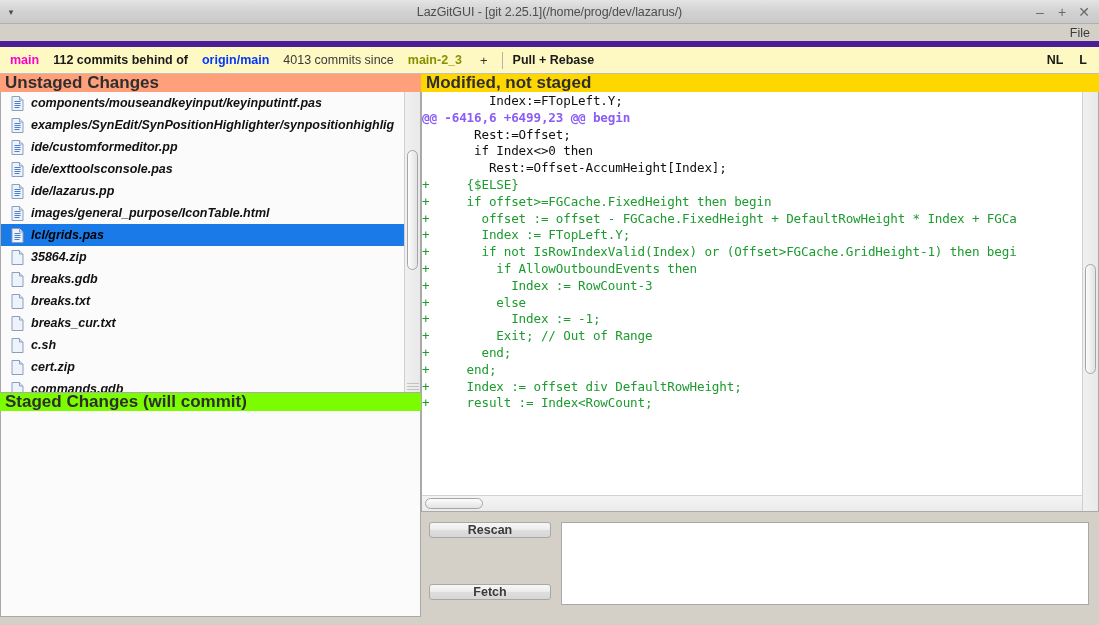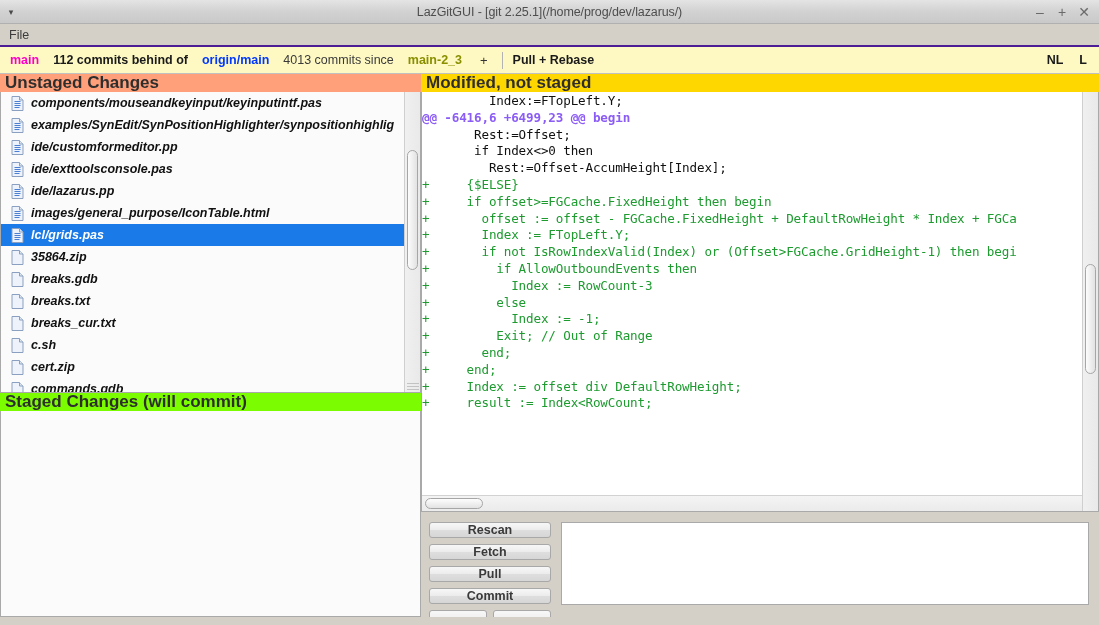--- a/index.html
+++ b/index.html
@@ -67,24 +67,25 @@
     color: #6a6a6a;
     font-size: 14px;
     line-height: 1;
   }
 
   
   .menubar {
     height: 23px;
     flex: 0 0 23px;
     background: #d4d0c8;
-    border-bottom: 2px solid #4c1d95;
-    display: flex;
-    align-items: center;
-    box-sizing: border-box;
+    border-bottom: 6px solid #4c1d95;
+    display: flex;
+    align-items: center;
+    box-sizing: border-box;
+    justify-content: flex-end;
   }
   .menu-item {
     padding: 0 9px;
     font-size: 12.5px;
     color: #3c3c3c;
     line-height: 22px;
   }
 
   
   .branchbar {
@@ -185,21 +186,21 @@
     padding-left: 10px;
     font-size: 12.5px;
     font-weight: bold;
     color: #111;
     white-space: nowrap;
     box-sizing: border-box;
     font-style: italic;
   }
   .file-row.selected {
     background: #1a7ae8;
-    color: #ffffff;
+    color: #000000;
   }
   .file-icon {
     width: 13px;
     height: 15px;
     flex: 0 0 13px;
     margin-right: 7px;
     position: relative;
   }
   .file-icon svg { display: block; }
 
@@ -313,20 +314,21 @@
     min-height: 0;
     background: #d4d0c8;
     padding: 10px 0 0 8px;
     box-sizing: border-box;
   }
   .btn-col {
     flex: 0 0 auto;
     display: flex;
     flex-direction: column;
     width: 122px;
+    gap: 40px;
   }
   .btn {
     height: 26px;
     margin-bottom: 6px;
     background: linear-gradient(to bottom,#f7f7f7 0%, #ececec 48%, #dedede 52%, #d6d6d6 100%);
     border: 1px solid #a8a8a8;
     border-radius: 3px;
     font-size: 12.5px;
     font-weight: bold;
     color: #3a3a3a;

